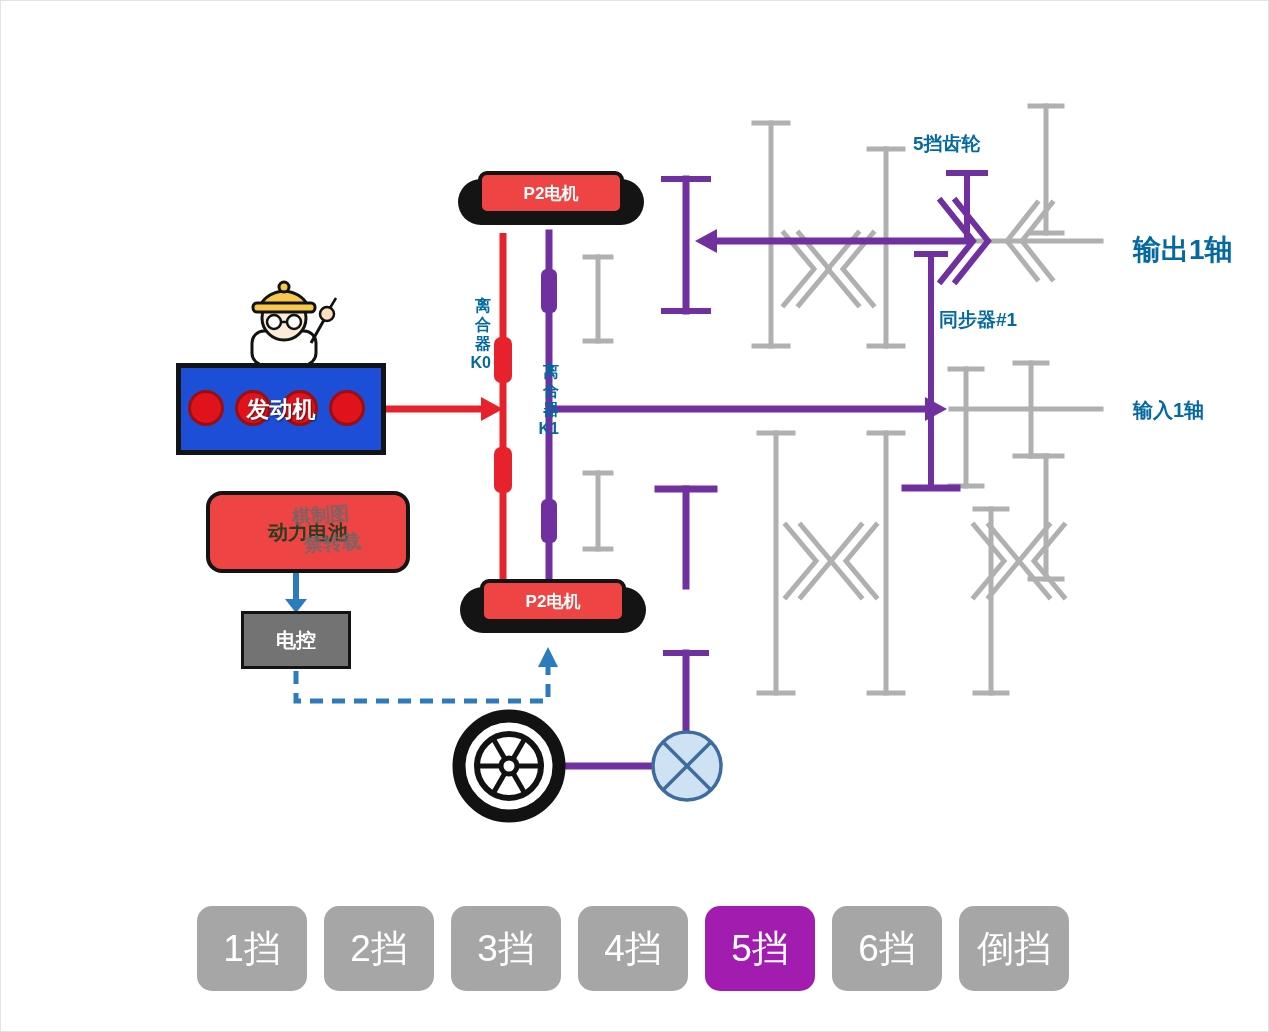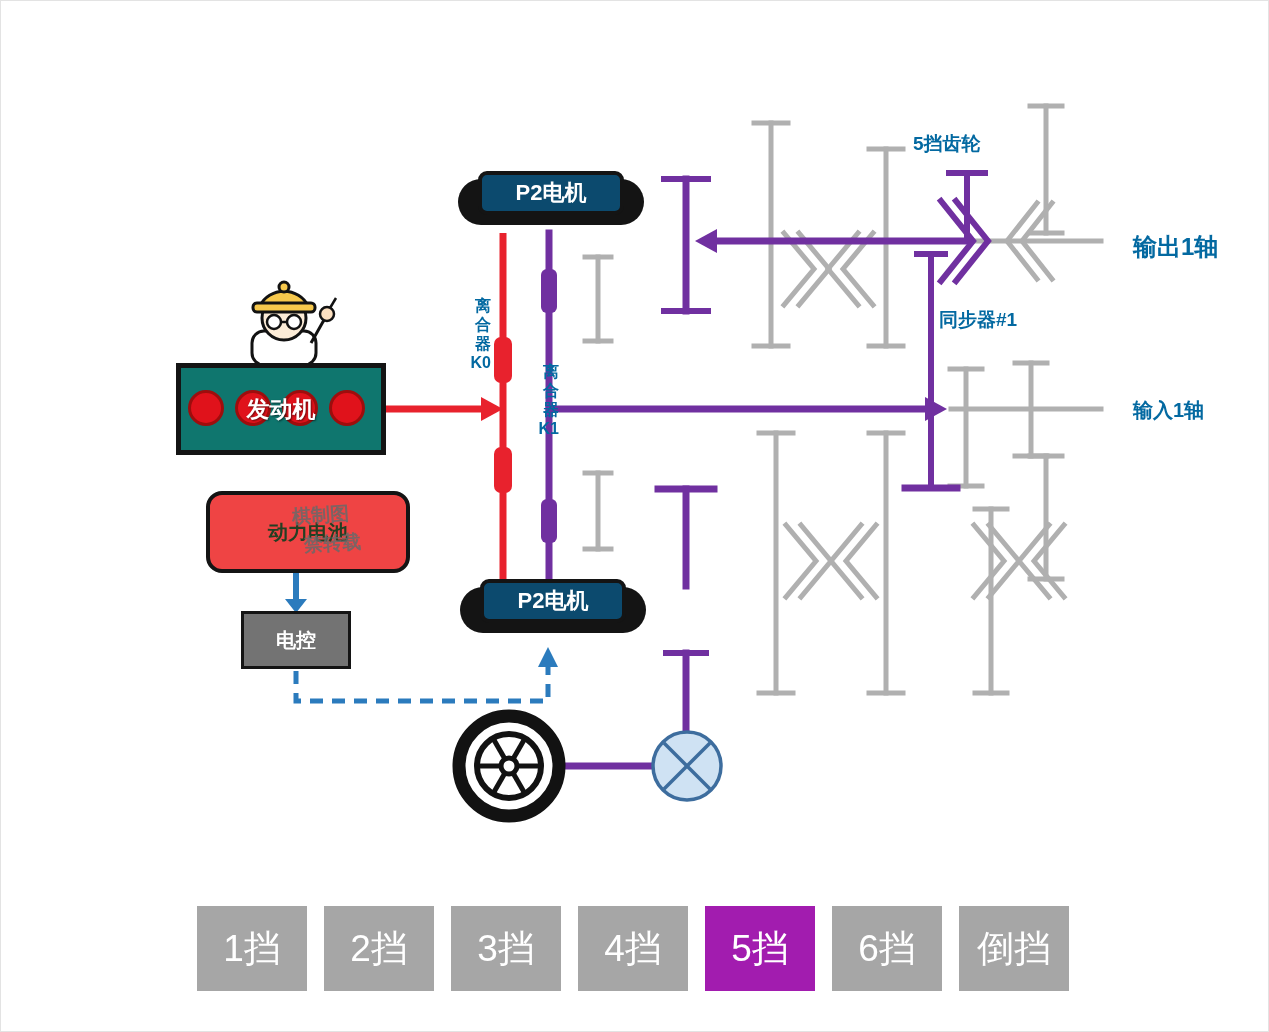--- a/index.html
+++ b/index.html
@@ -7,45 +7,45 @@
     position:relative;width:1269px;height:1032px;background:#ffffff;
     font-family:"Liberation Sans","DejaVu Sans",sans-serif;
     border:1px solid #e3e3e3;box-sizing:border-box;overflow:hidden;
   }
   #wires{position:absolute;left:0;top:0;z-index:1;}
   .lbl{position:absolute;z-index:3;color:#0369a1;font-weight:600;}
   .lbl-v{width:30px;text-align:right;line-height:1.18;font-weight:700;font-size:16px;word-break:break-word;margin-left:8px;}
   
   .motor{position:absolute;z-index:2;width:186px;height:62px;}
   .motor .ears{position:absolute;left:0;top:8px;width:186px;height:46px;background:#141414;border-radius:23px;}
-  .motor .body{position:absolute;left:20px;top:0;width:146px;height:44px;background:#0c4a6e;border:4px solid #141414;
+  .motor .body{position:absolute;left:20px;top:0;width:146px;height:44px;background:#ef4444;border:4px solid #141414;
     border-radius:9px;box-sizing:border-box;display:flex;align-items:center;justify-content:center;
-    color:#fff;font-weight:700;font-size:22px;}
-  
-  #engine{position:absolute;left:175px;top:362px;width:210px;height:92px;background:#0f766e;
+    color:#fff;font-weight:700;font-size:17px;}
+  
+  #engine{position:absolute;left:175px;top:362px;width:210px;height:92px;background:#1d4ed8;
     border:5px solid #141414;box-sizing:border-box;z-index:2;}
   .cyl{position:absolute;top:22px;width:36px;height:36px;border-radius:50%;background:#e0121b;border:3px solid #9e0d0d;box-sizing:border-box;}
   #engine .caption{position:absolute;inset:0;display:flex;align-items:center;justify-content:center;
     color:#fff;font-weight:700;font-size:23px;text-shadow:1px 1px 2px rgba(0,0,0,.55);}
   
   #battery{position:absolute;left:205px;top:490px;width:204px;height:82px;background:#ef4444;
     border:4px solid #141414;border-radius:16px;box-sizing:border-box;z-index:2;
     display:flex;align-items:center;justify-content:center;color:#233f23;font-weight:700;font-size:20px;}
   #watermark{position:absolute;left:292px;top:500px;z-index:4;color:rgba(105,105,105,.85);
     font-size:19px;font-weight:600;transform:rotate(-4deg);line-height:1.5;}
   #watermark span{display:block;}
   #watermark span:nth-child(2){margin-left:10px;}
   
   #ecu{position:absolute;left:240px;top:610px;width:110px;height:58px;background:#737373;border:3px solid #141414;
     box-sizing:border-box;z-index:2;display:flex;align-items:center;justify-content:center;
     color:#fff;font-weight:700;font-size:20px;}
   
   #gearbar{position:absolute;left:196px;top:905px;display:flex;gap:17px;z-index:3;}
   .gear-btn{width:110px;height:85px;background:#a6a6a6;color:#fff;font-size:37px;
-    display:flex;align-items:center;justify-content:center;cursor:pointer;}
+    display:flex;align-items:center;justify-content:center;cursor:pointer;border-radius:15px;}
   .gear-btn.active{background:#a21caf;}
 </style>
 </head>
 <body>
 
 <div id="stage">
 
   <svg id="wires" width="1269" height="1032" viewBox="0 0 1269 1032">
 
     <g stroke="#b0b0b0" stroke-width="5" fill="none" stroke-linecap="square">
@@ -207,21 +207,21 @@
     <span>棋制图</span>
     <span>禁转载</span>
   </div>
 
   <div id="ecu">
     <span>电控</span>
   </div>
 
   <div class="lbl" style="left:912px;top:130px;font-size:19px;">5挡齿轮</div>
   <div class="lbl" style="left:938px;top:306px;font-size:19px;">同步器#1</div>
-  <div class="lbl" style="left:1132px;top:230px;font-size:24px;">输出1轴</div>
+  <div class="lbl" style="left:1132px;top:230px;font-size:28px;">输出1轴</div>
   <div class="lbl" style="left:1132px;top:396px;font-size:20px;">输入1轴</div>
   <div class="lbl lbl-v" style="left:452px;top:296px;">离合器K0</div>
   <div class="lbl lbl-v" style="left:520px;top:362px;">离合器K1</div>
 
   <div id="gearbar">
     <div class="gear-btn">1挡</div>
     <div class="gear-btn">2挡</div>
     <div class="gear-btn">3挡</div>
     <div class="gear-btn">4挡</div>
     <div class="gear-btn active">5挡</div>

